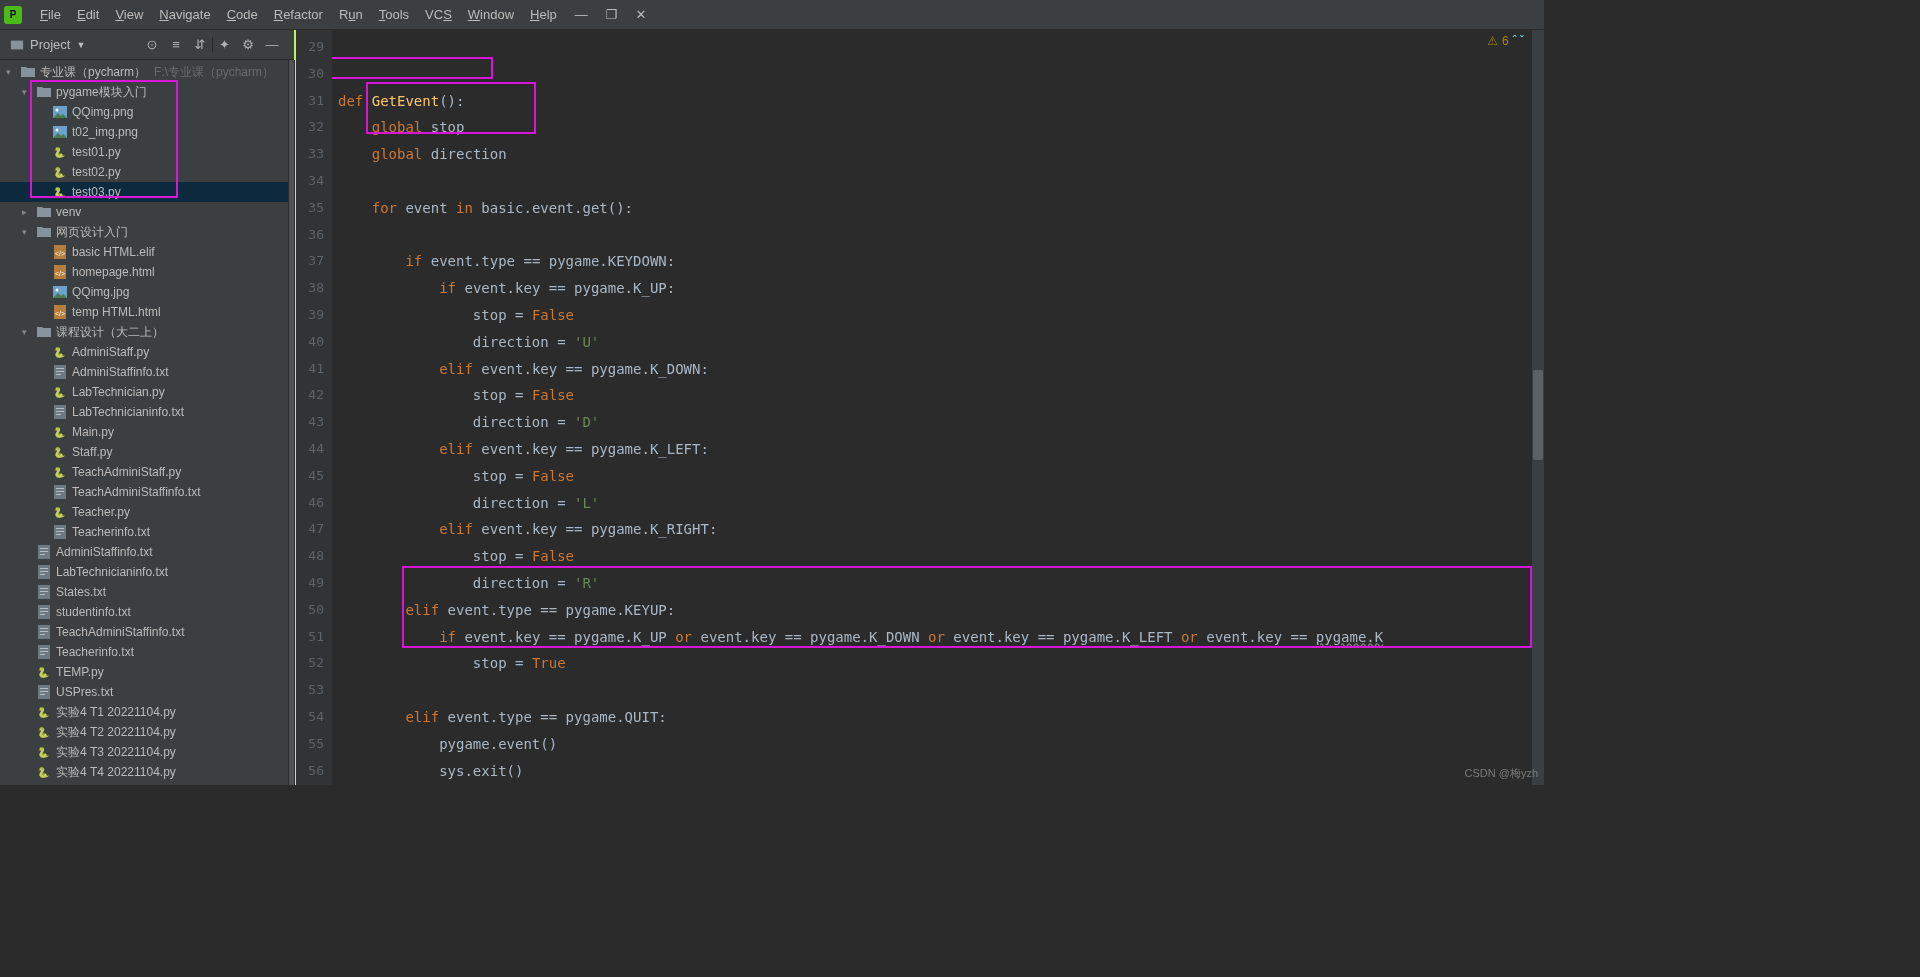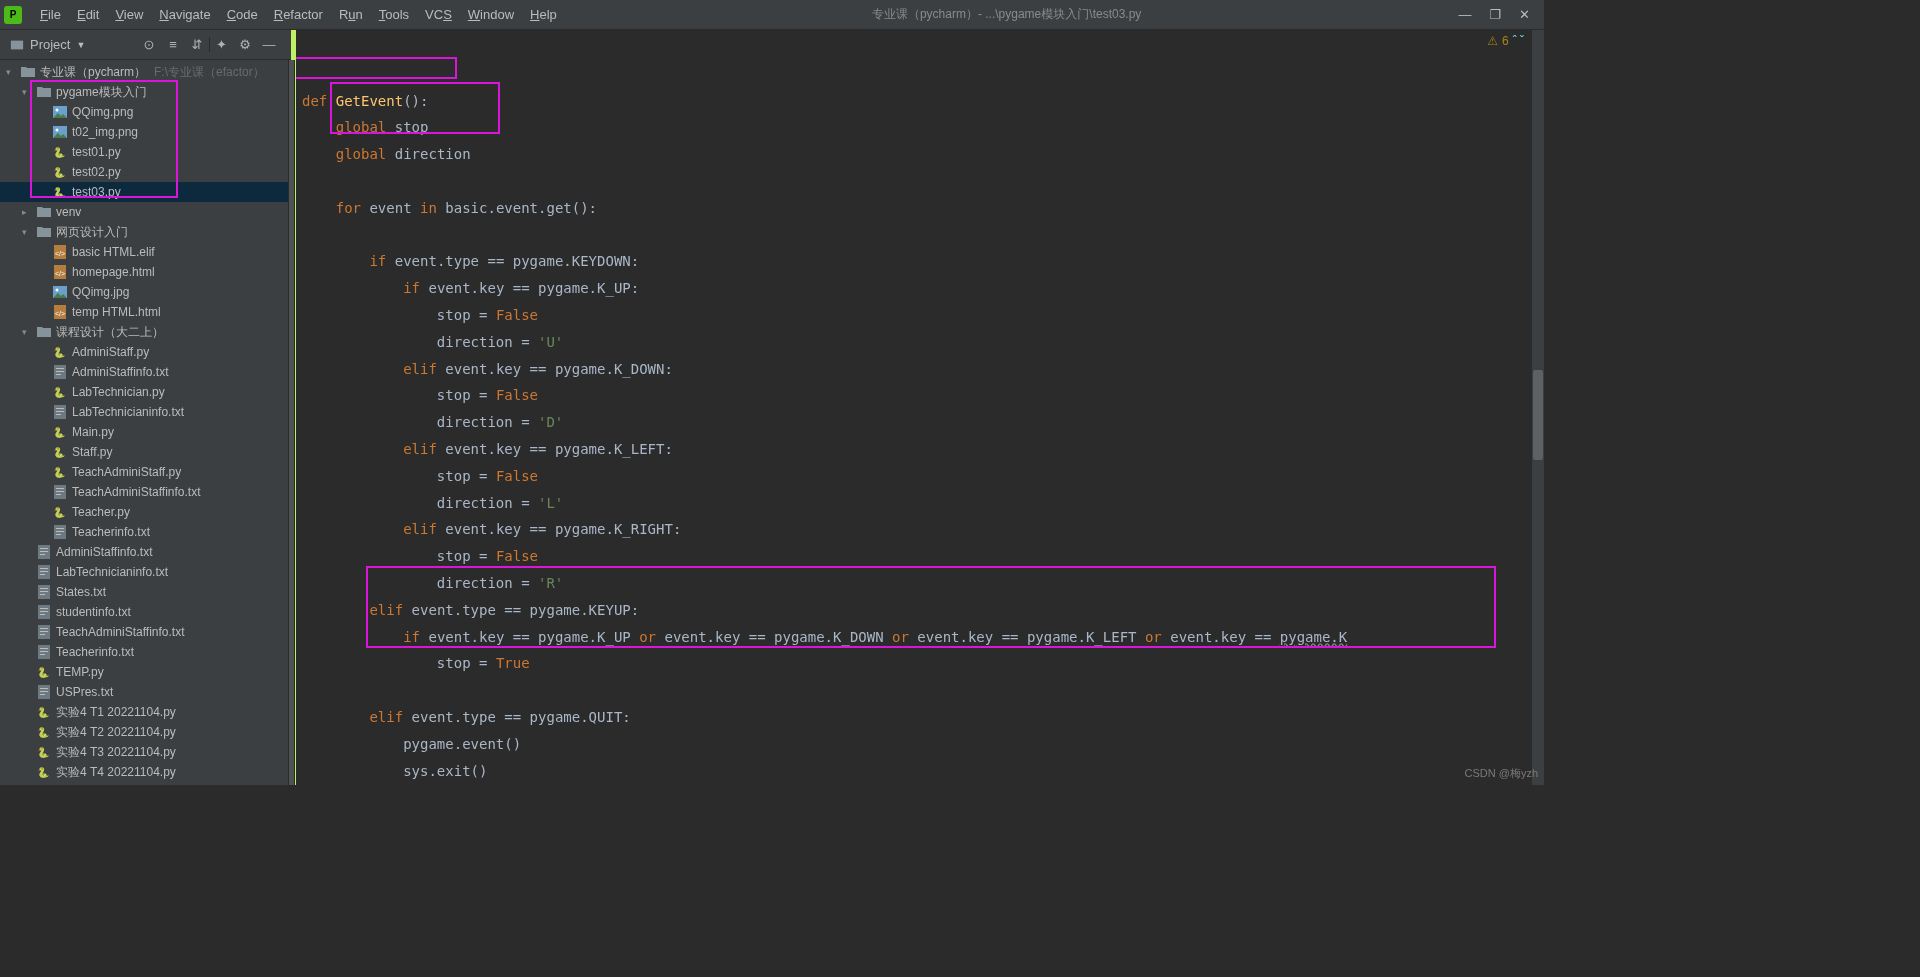--- a/index.html
+++ b/index.html
@@ -45,21 +45,21 @@
 .win-controls span { cursor: pointer; }
 .main {
   display: flex;
   height: calc(100% - 30px);
 }
 .sidebar {
   width: 296px;
   background: #3c3f41;
   display: flex;
   flex-direction: column;
-  border-right: 5px solid #bef264;
+  border-right: 2px solid #bef264;
 }
 .sidebar-header {
   height: 30px;
   display: flex;
   align-items: center;
   padding: 0 10px;
   color: #bbbbbb;
   border-bottom: 1px solid #2b2b2b;
 }
 .sidebar-header .folder-icon {
@@ -185,21 +185,20 @@
   <div class="menu-item"><span class="ul">E</span>dit</div>
   <div class="menu-item"><span class="ul">V</span>iew</div>
   <div class="menu-item"><span class="ul">N</span>avigate</div>
   <div class="menu-item"><span class="ul">C</span>ode</div>
   <div class="menu-item"><span class="ul">R</span>efactor</div>
   <div class="menu-item">R<span class="ul">u</span>n</div>
   <div class="menu-item"><span class="ul">T</span>ools</div>
   <div class="menu-item">VC<span class="ul">S</span></div>
   <div class="menu-item"><span class="ul">W</span>indow</div>
   <div class="menu-item"><span class="ul">H</span>elp</div>
-  <div class="title-center">专业课（pycharm）- ...\pygame模块入门\test03.py</div>
   <div class="win-controls">
     <span>—</span>
     <span>❐</span>
     <span>✕</span>
   </div>
 </div>
 
 <div class="main">
 
   <div class="sidebar">
@@ -221,21 +220,21 @@
 
     <div class="row">
           <span class="indent" style="width: 0px;"></span>
           <span class="arrow">▾</span>
           <span class="icon folder">
             <svg width="14" height="12" viewBox="0 0 14 12">
               <path d="M0 1h5l1 1h8v9H0z" fill="#87939a"></path>
             </svg>
           </span>
           <span style="font-weight: normal;">专业课（pycharm）</span>
-          <span class="hint">F:\专业课（efactor）</span>
+          <span class="hint">F:\专业课（pycharm）</span>
         </div>
         <div class="row">
           <span class="indent" style="width: 16px;"></span>
           <span class="arrow">▾</span>
           <span class="icon folder">
             <svg width="14" height="12" viewBox="0 0 14 12">
               <path d="M0 1h5l1 1h8v9H0z" fill="#87939a"></path>
             </svg>
           </span>
           <span>pygame模块入门</span>
@@ -594,20 +593,49 @@
           </span>
           <span>实验4 T4 20221104.py</span>
         </div>
         <div class="magenta-box" style="top:20px;left:30px;width:148px;height:118px;"></div>
       </div>
   </div>
 
   <div class="sidebar-handle"></div>
 
   <div class="editor">
+    <div class="gutter" id="gutter">29
+30
+31
+32
+33
+34
+35
+36
+37
+38
+39
+40
+41
+42
+43
+44
+45
+46
+47
+48
+49
+50
+51
+52
+53
+54
+55
+56
+</div>
     <div class="code" id="code">
 <span></span>
 <span class="kw">def </span><span class="fn">GetEvent</span><span>():</span>
     <span class="kw">global </span><span>stop</span>
     <span class="kw">global </span><span>direction</span>
 <span></span>
     <span class="kw">for </span><span>event </span><span class="kw">in </span><span>basic.event.get():</span>
 <span></span>
         <span class="kw">if </span><span>event.type == pygame.KEYDOWN:</span>
             <span class="kw">if </span><span>event.key == pygame.K_UP:</span>

